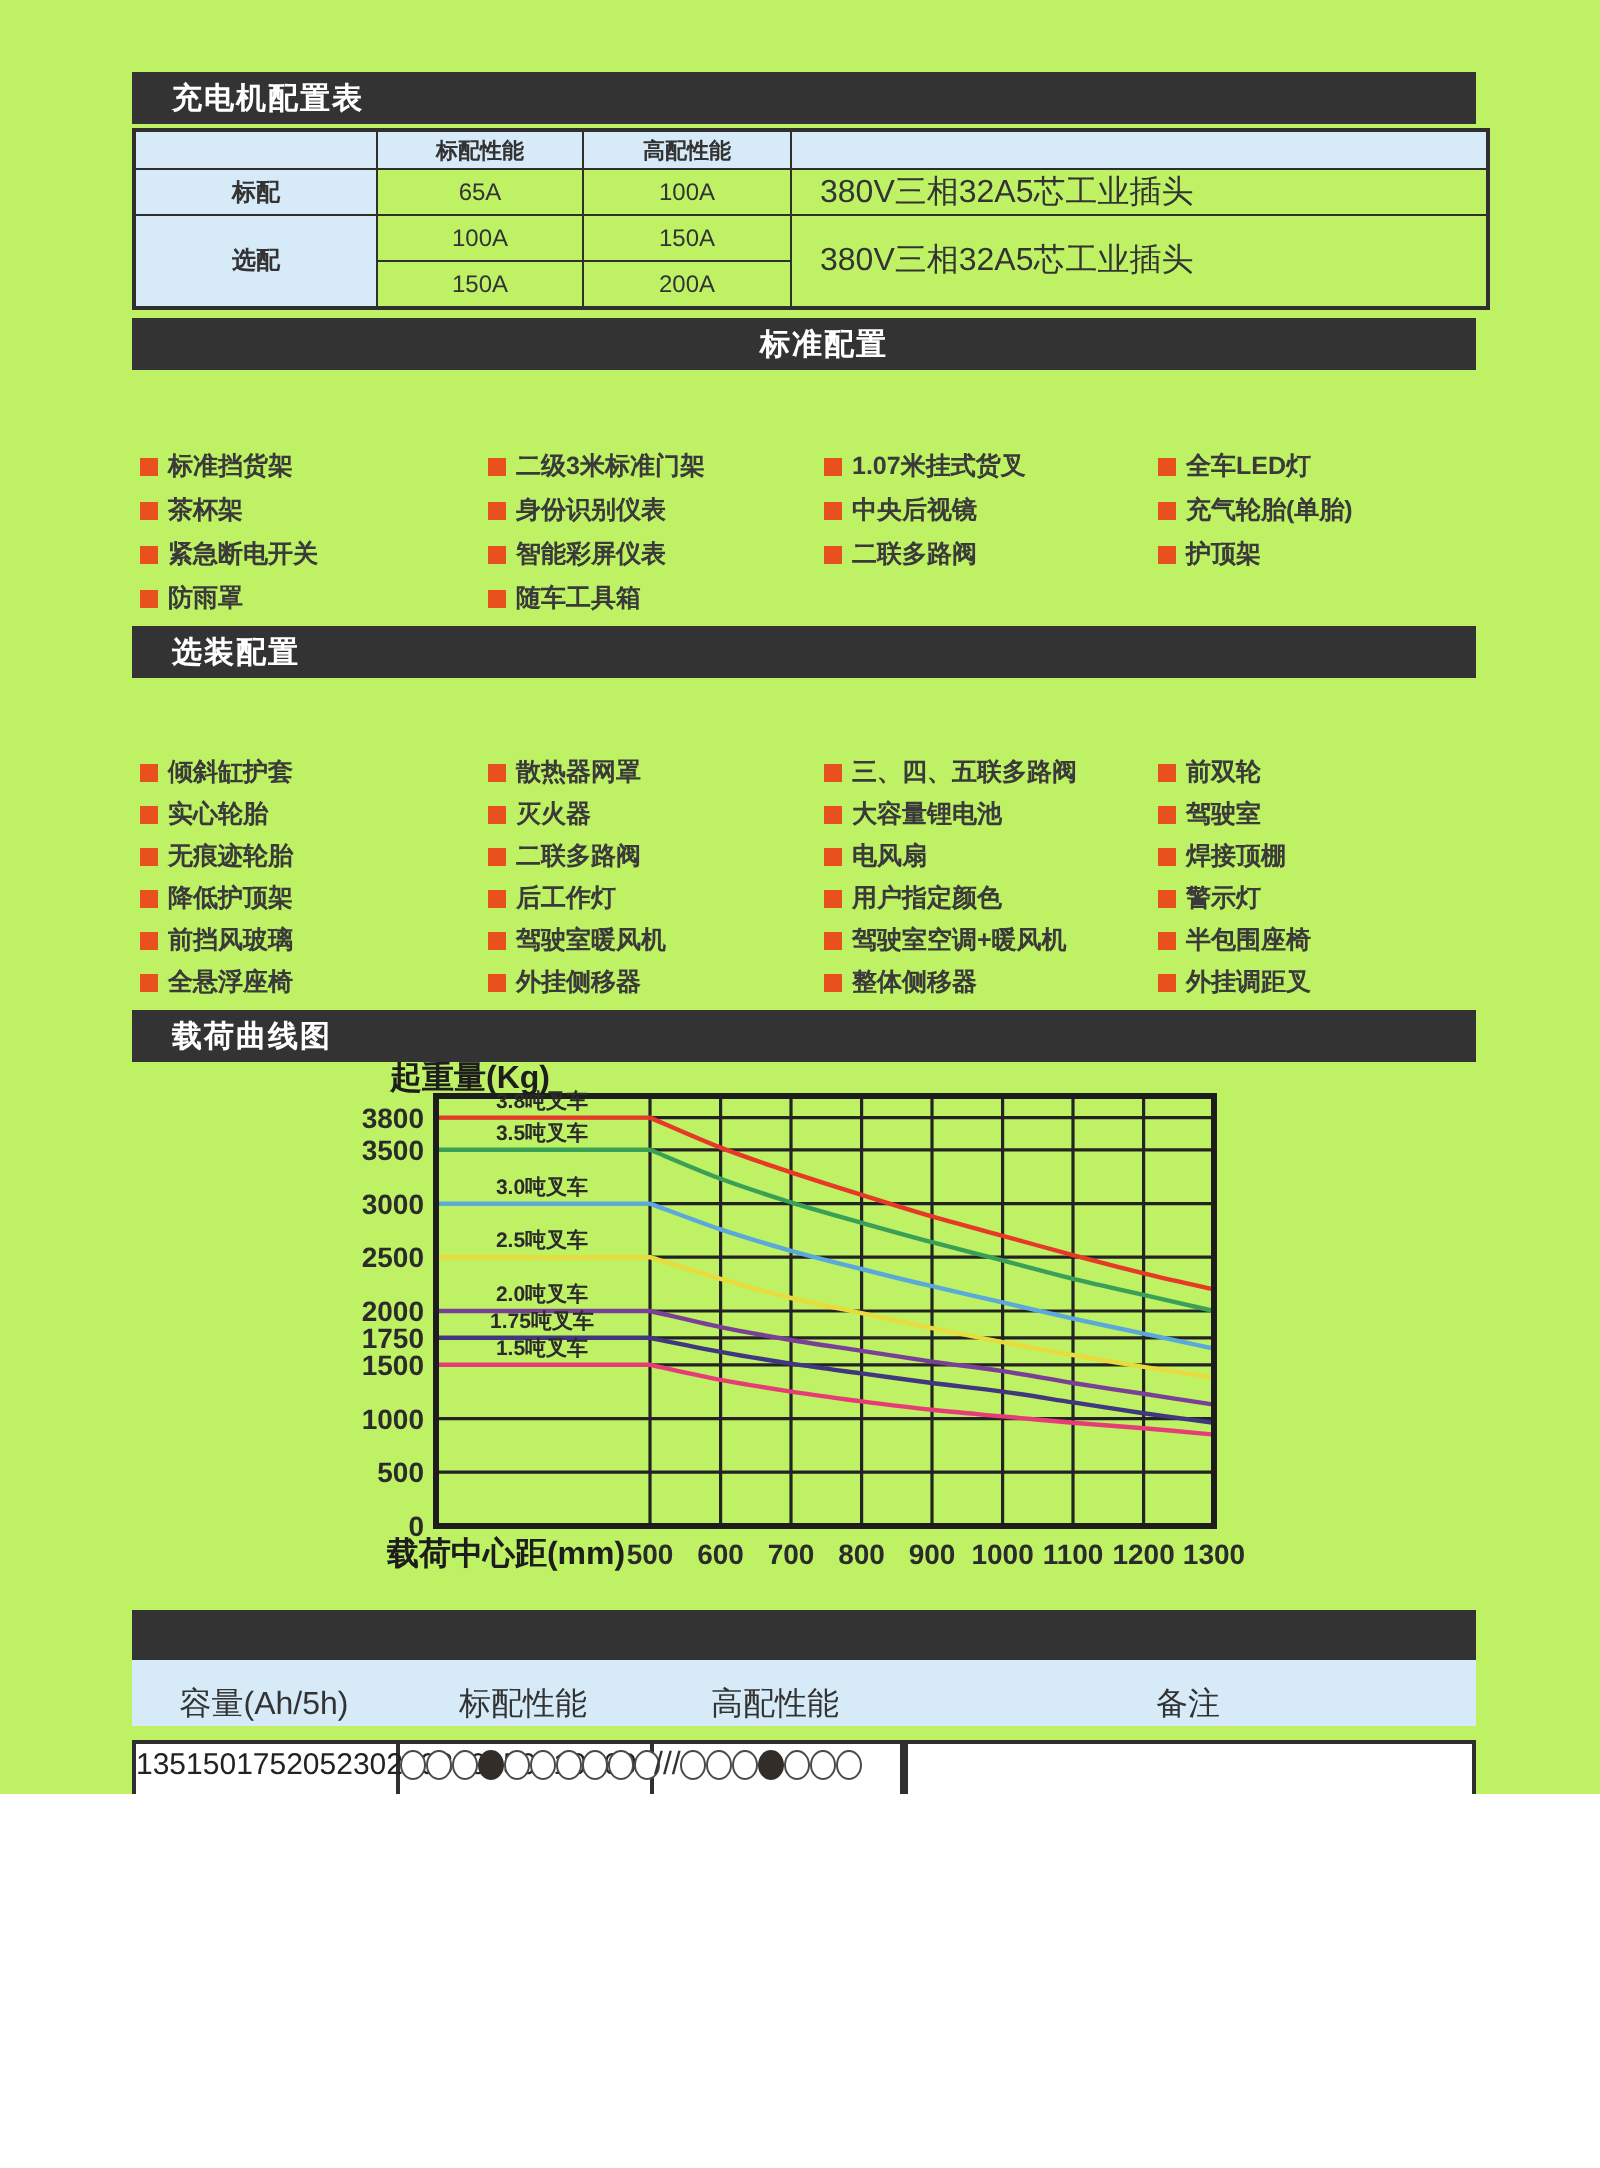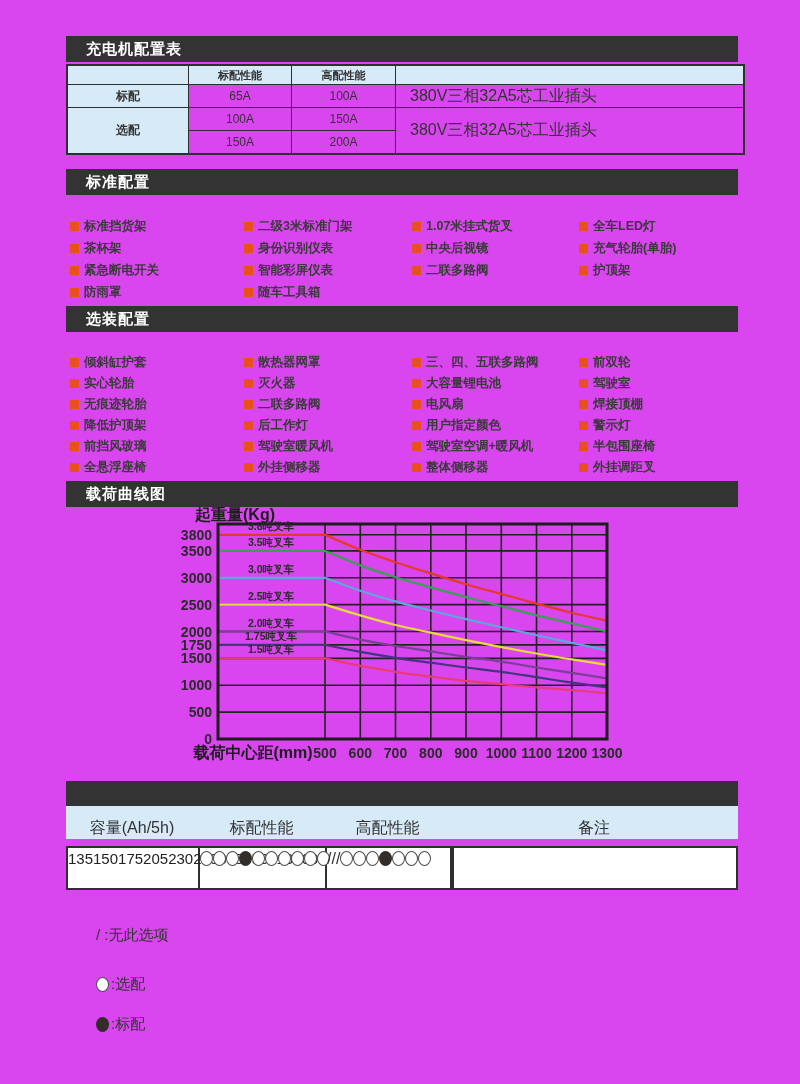--- a/index.html
+++ b/index.html
@@ -1,36 +1,36 @@
 <!DOCTYPE html>
 <html><head>
 <meta charset="utf-8">
 <style>
   html,body{margin:0;padding:0;background:#ffffff;}
-  .page{position:relative;width:800px;height:1084px;background:#d946ef;overflow:hidden;
+  .page{position:relative;width:800px;height:897px;background:#bef264;overflow:hidden;
         font-family:"Liberation Sans","DejaVu Sans",sans-serif;color:#3a3a3a;}
   .content{box-sizing:border-box;padding-top:36px;margin-left:66px;width:672px;}
 
   
   .bar{box-sizing:border-box;height:26px;background:#333333;color:#ffffff;
        display:flex;align-items:center;padding-left:20px;
        font-size:15px;font-weight:bold;letter-spacing:1px;}
 
   
   .chg-table{width:672px;margin-top:2px;border-collapse:collapse;border:2px solid #2f2f2f;table-layout:fixed;}
   .chg-table td{border:1px solid #2f2f2f;text-align:center;font-size:12px;color:#333;padding:0;}
   .chg-table .hrow td{height:18px;font-size:11px;font-weight:bold;}
   .chg-table tr td{height:22px;}
   .chg-table .blue{background:#d6eaf8;}
   .chg-table .lbl{font-weight:bold;font-size:12px;}
   .chg-table .note{text-align:left;padding-left:14px;font-size:16px;}
   .w1{width:120px;} .w2{width:102px;} .w3{width:103px;} .w4{width:347px;}
 
   
-  .cfg-list{display:grid;grid-template-columns:174px 168px 167px 1fr;padding:20px 0 3px 4px;}
+  .cfg-list{display:grid;grid-template-columns:174px 168px 167px 1fr;padding:0 0 3px 4px;margin-top:37px;}
   .std .cfg-item{height:22px;}
   .opt .cfg-item{height:21px;}
   .cfg-item{display:flex;align-items:center;}
   .bullet{width:9px;height:9px;background:#e8501e;margin-right:5px;flex:0 0 auto;}
   .cfg-label{font-size:12.5px;font-weight:bold;color:#3a3a3a;white-space:nowrap;}
 
   
   .chart-wrap{width:672px;height:264px;}
   svg text{font-family:"Liberation Sans","DejaVu Sans",sans-serif;}
   .grid{stroke:#232323;stroke-width:1.6;}
@@ -91,21 +91,21 @@
         <td>150A</td>
         <td class="note" rowspan="2">380V三相32A5芯工业插头</td>
       </tr>
       <tr>
         <td>150A</td>
         <td>200A</td>
       </tr>
     </tbody>
       </table>
 
-    <div class="bar" style="margin-top:14px;">
+    <div class="bar" style="margin-top:4px;justify-content:center;">
       <span>标准配置</span>
     </div>
     <div class="cfg-list std" id="std-list">
         <div class="cfg-item">
           <span class="bullet"></span>
           <span class="cfg-label">标准挡货架</span>
         </div>
         <div class="cfg-item">
           <span class="bullet"></span>
           <span class="cfg-label">二级3米标准门架</span>

